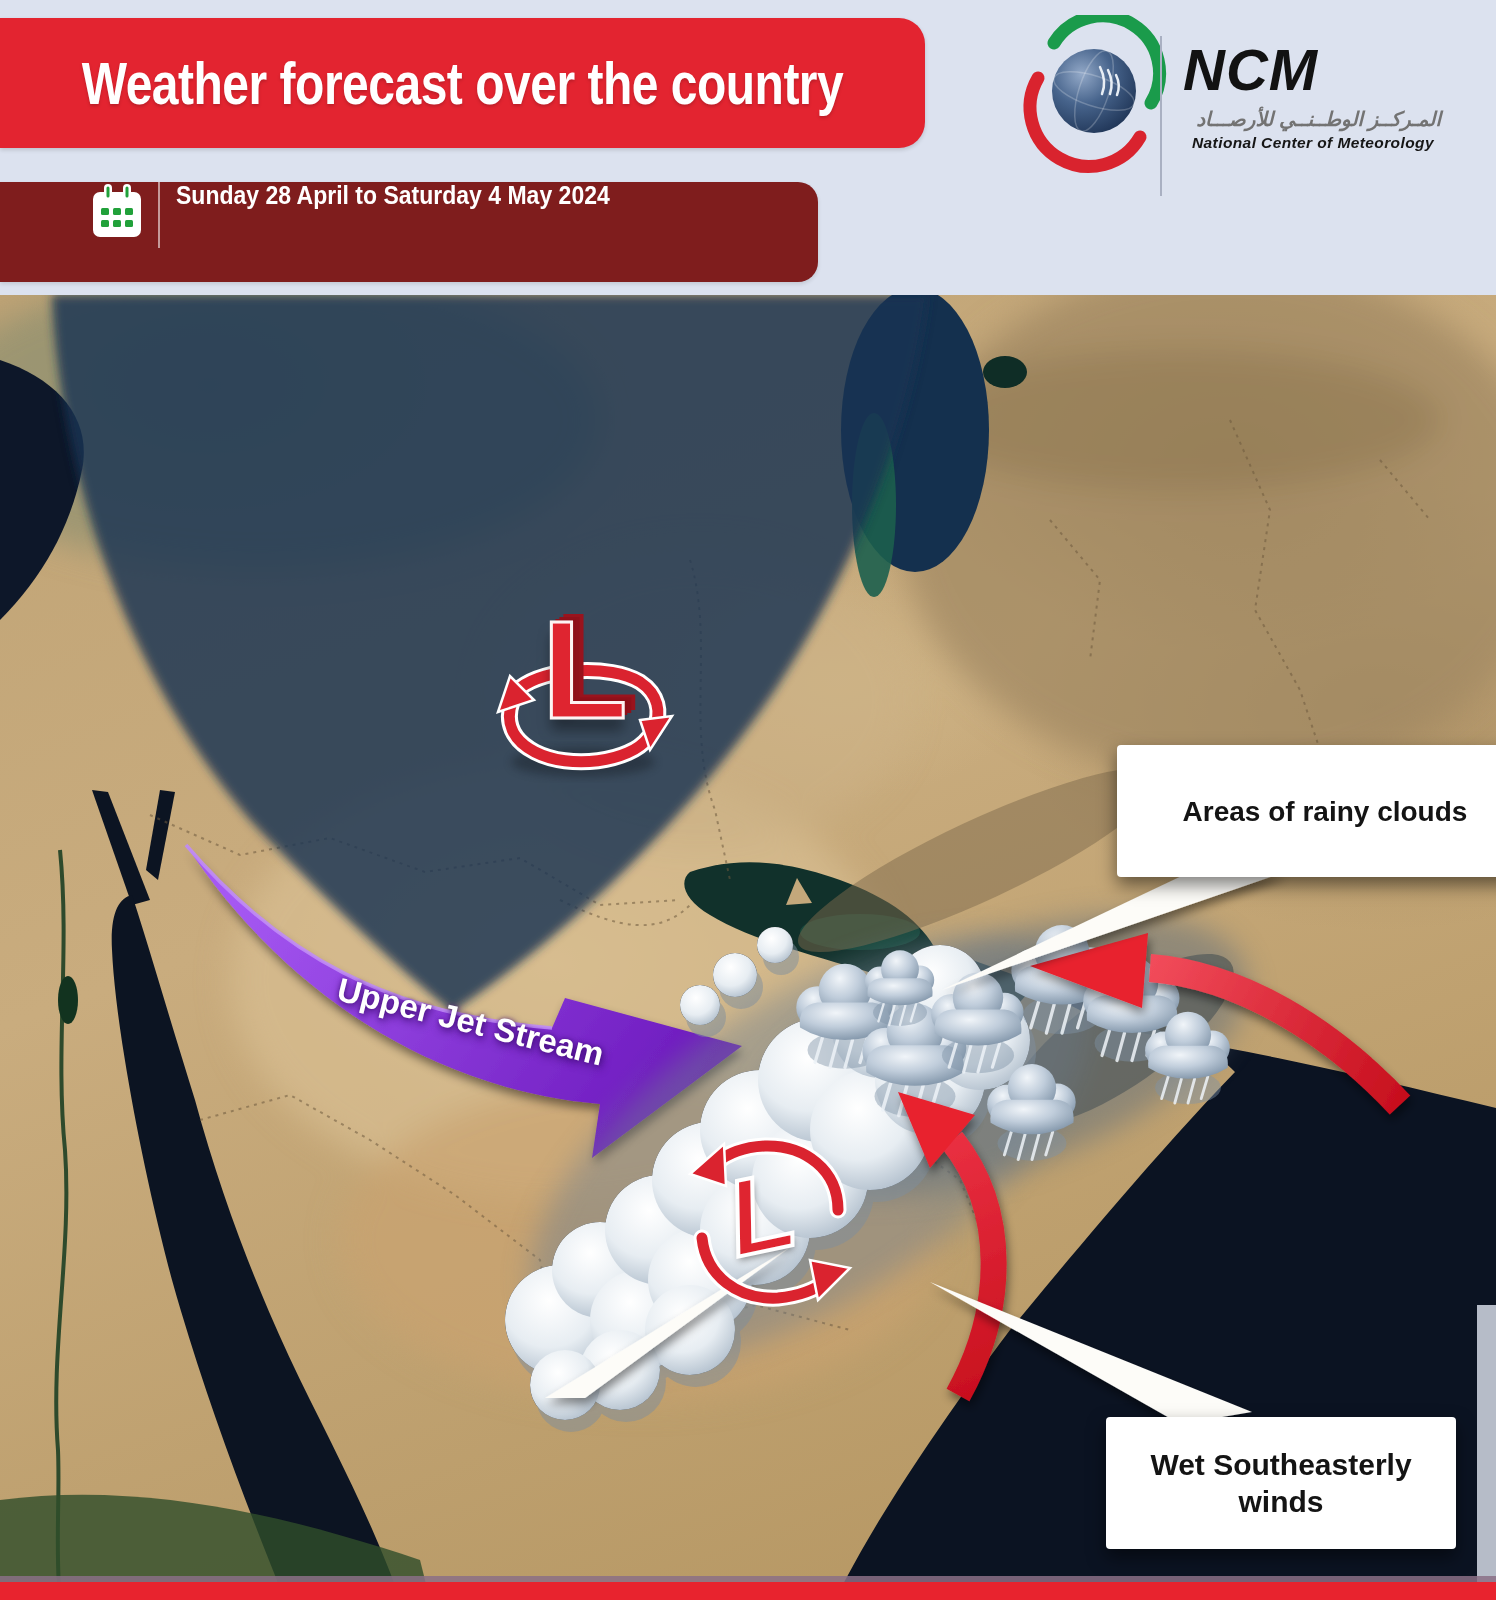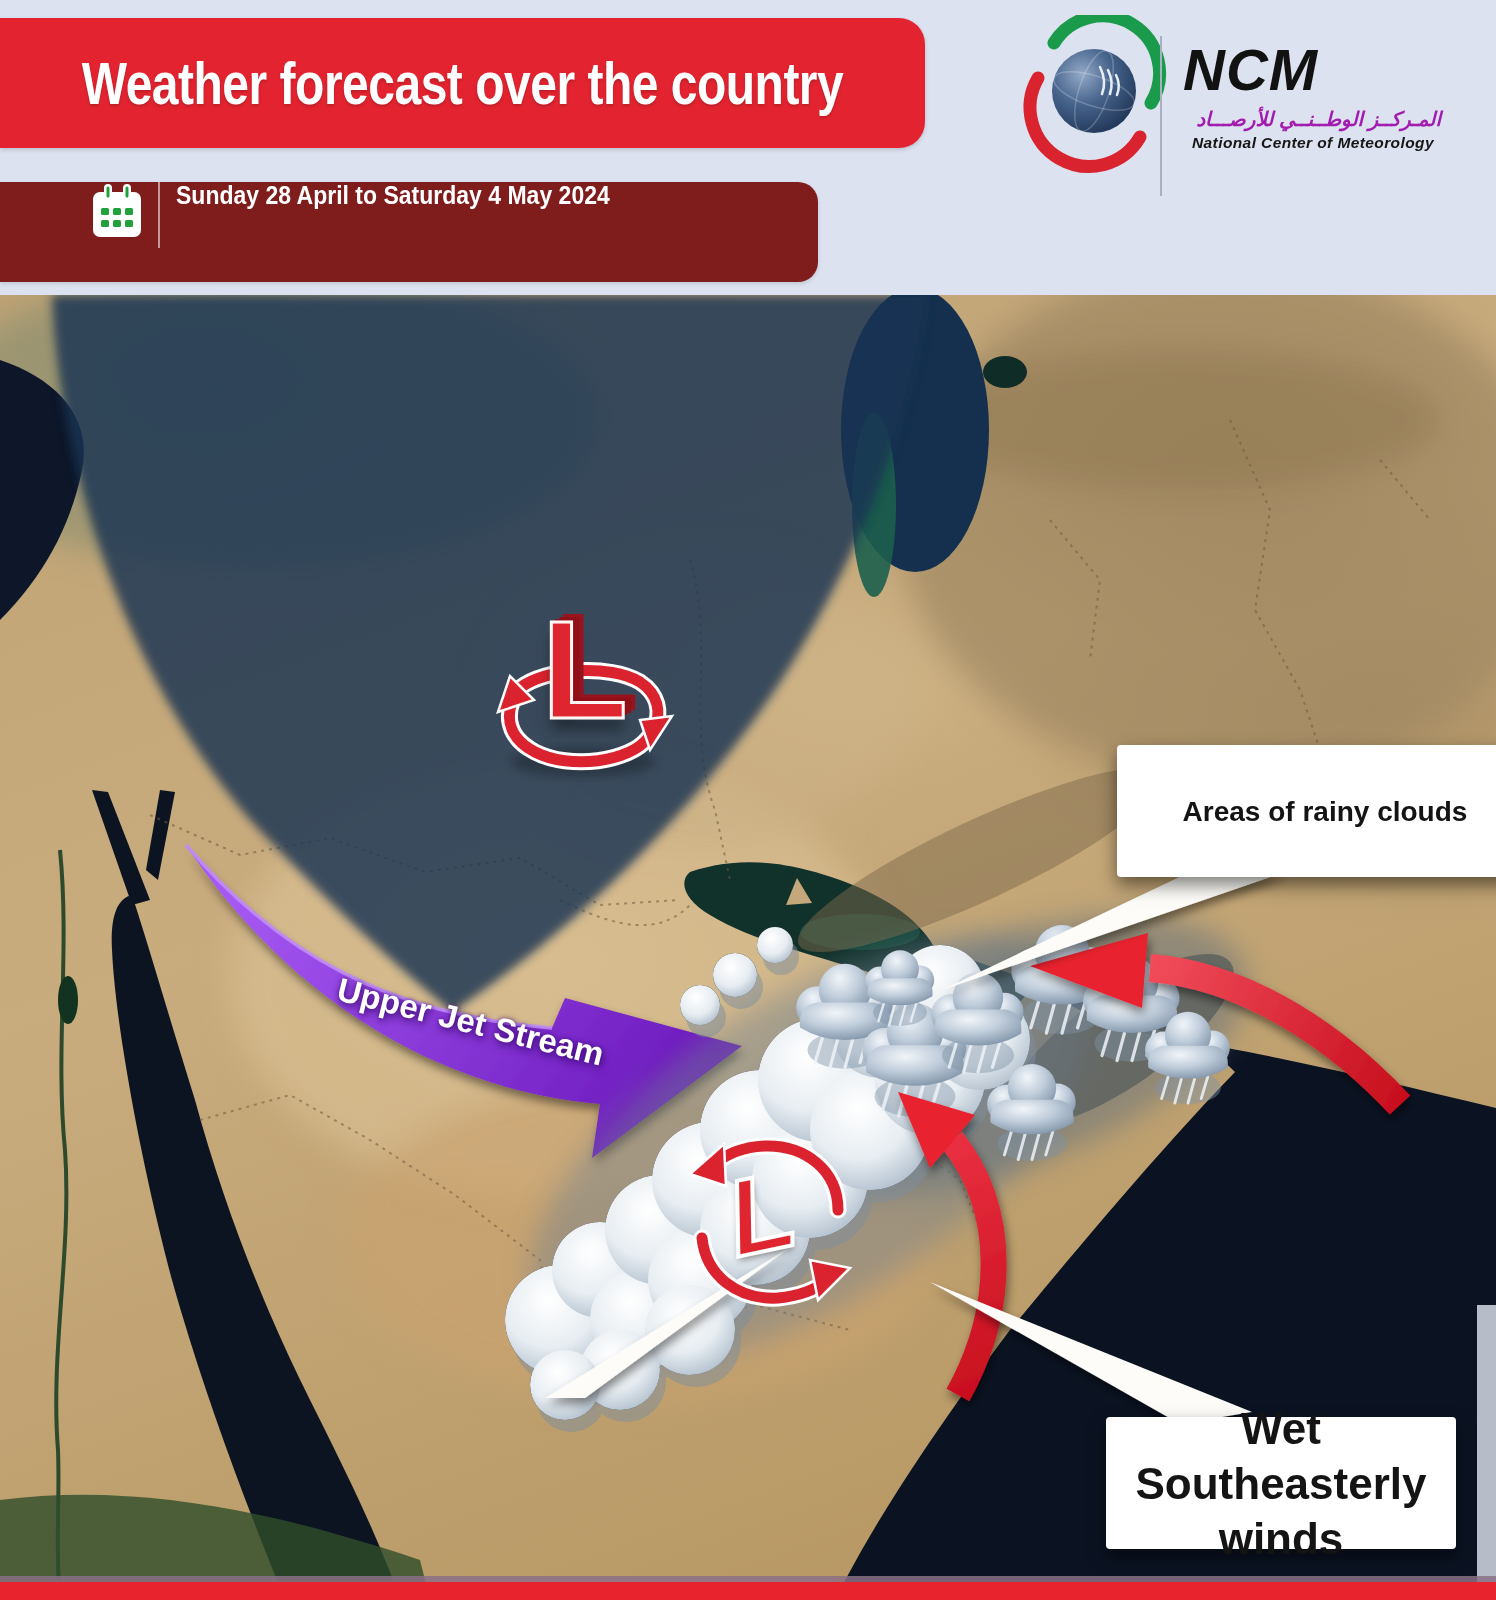--- a/index.html
+++ b/index.html
@@ -28,21 +28,21 @@
   }
   .green-banner .cal{margin-left:90px;flex:0 0 auto;}
   .green-banner .sep{width:2px;height:66px;background:rgba(255,255,255,.55);margin:0 16px 0 14px;}
   .green-banner .d{
     color:#fff;font-weight:bold;font-size:23px;transform:scaleY(1.12);
     transform-origin:left center;white-space:nowrap;
   }
   .logo{position:absolute;left:1005px;top:15px;width:470px;height:200px;font-style:italic;}
   .logo .divider{position:absolute;left:155px;top:21px;width:2px;height:160px;background:#a9b0c2;}
   .logo .ncm{position:absolute;left:178px;top:26px;font-size:58px;font-weight:900;color:#121212;letter-spacing:1px;line-height:1;}
-  .logo .ar{position:absolute;left:178px;top:92px;width:258px;direction:rtl;font-size:20px;font-weight:bold;color:#a21caf;white-space:nowrap;}
+  .logo .ar{position:absolute;left:178px;top:92px;width:258px;direction:rtl;font-size:20px;font-weight:bold;color:#737373;white-space:nowrap;}
   .logo .en{position:absolute;left:178px;top:119px;font-size:15.5px;font-weight:bold;color:#161616;letter-spacing:.4px;white-space:nowrap;margin-left:9px;}
   
   .map{
     position:absolute;left:0;top:295px;width:1496px;height:1287px;overflow:hidden;
     background-color:#c2a67a;
     background-image:
       radial-gradient(ellipse 430px 270px at 82% 13%, rgba(138,112,74,.6), transparent 70%),
       radial-gradient(ellipse 520px 320px at 92% 32%, rgba(148,122,84,.5), transparent 70%),
       radial-gradient(ellipse 380px 250px at 37% 52%, rgba(225,200,152,.75), transparent 70%),
       radial-gradient(ellipse 430px 230px at 43% 73%, rgba(203,165,114,.6), transparent 70%),
@@ -71,21 +71,21 @@
   }
   
   .callout-box{
     position:absolute;background:#ffffff;border-radius:4px;
     box-shadow:0 8px 18px rgba(0,0,0,.5);
     display:flex;align-items:center;justify-content:center;text-align:center;
     font-weight:bold;color:#141414;line-height:1.25;padding:6px 10px;box-sizing:border-box;
   }
   .box-rainy{left:1117px;top:745px;width:416px;height:132px;font-size:28px;}
   .box-ext{left:157px;top:1395px;width:425px;height:132px;font-size:36px;}
-  .box-winds{left:1106px;top:1417px;width:350px;height:132px;font-size:44px;}
+  .box-winds{left:1106px;top:1417px;width:350px;height:132px;font-size:30px;}
   
   .bottom-line{position:absolute;left:0;top:1576px;width:1496px;height:6px;background:#8b7086;opacity:.85;}
   .bottom-strip{position:absolute;left:0;top:1582px;width:1496px;height:18px;background:#e8232e;}
   .right-strip{position:absolute;left:1477px;top:1305px;width:19px;height:277px;background:rgba(206,212,223,.88);}
 </style>
 </head>
 <body>
 
 <div class="stage">
 

